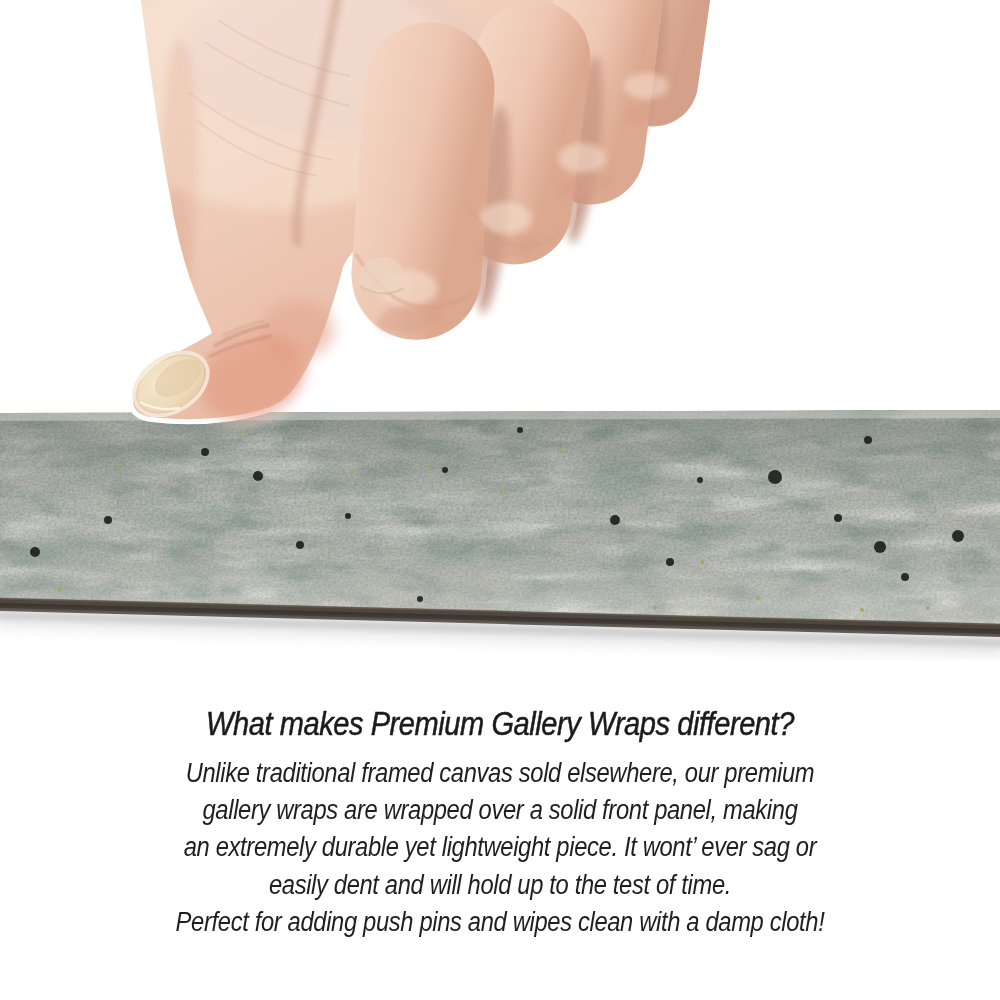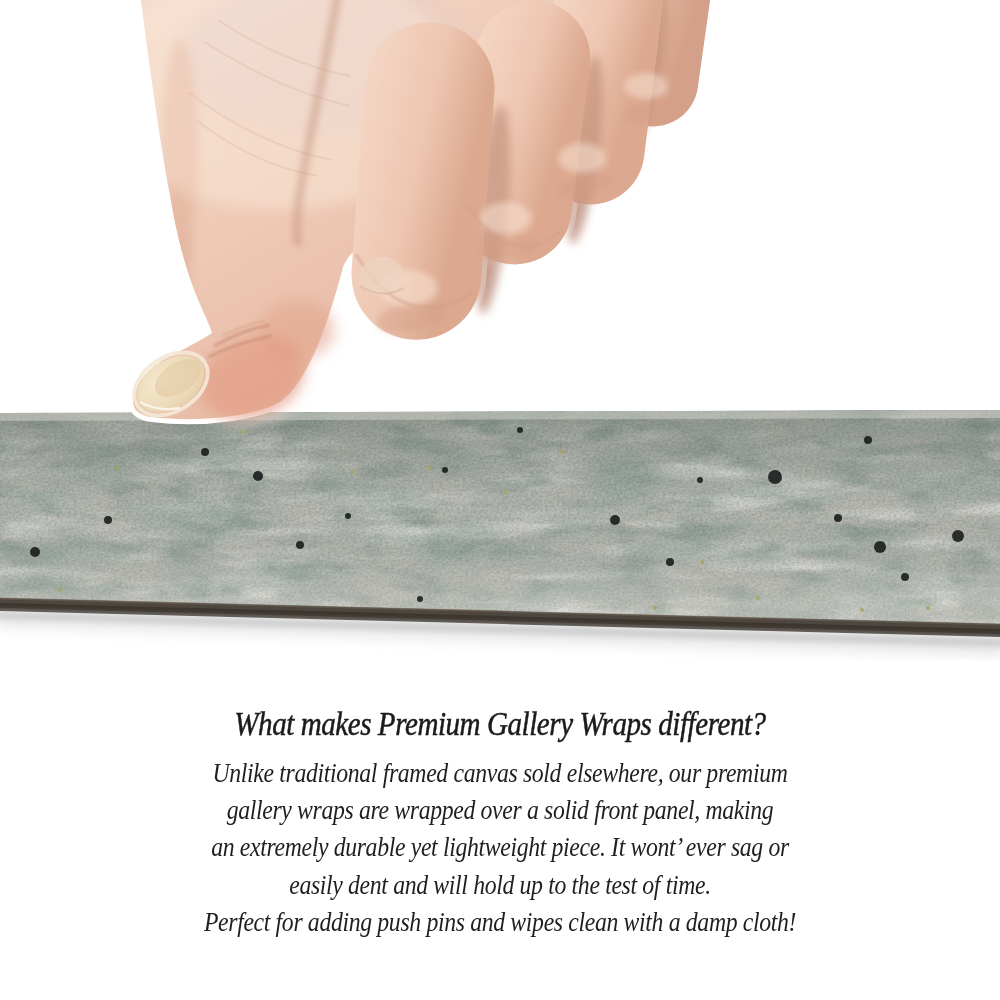--- a/index.html
+++ b/index.html
@@ -1,17 +1,17 @@
 <!DOCTYPE html>
 <html><head>
 <meta charset="utf-8">
 <style>
   html,body{margin:0;padding:0;background:#ffffff;}
   .stage{position:relative;width:1000px;height:1000px;background:#ffffff;overflow:hidden;
-         font-family:Liberation Serif, serif;}
+         font-family:Liberation Sans, sans-serif;}
   .photo{position:absolute;left:0;top:0;display:block;}
   .copy{position:absolute;left:0;top:701px;width:1000px;text-align:center;
         font-style:italic;color:#1f1f1f;transform:scaleX(0.88);transform-origin:500px 0;}
   .copy h1{font-size:33px;font-weight:400;line-height:46px;margin:0 0 8px 0;
            letter-spacing:-0.5px;color:#1b1b1b;-webkit-text-stroke:0.5px #1b1b1b;}
   .copy p{font-size:27px;font-weight:400;line-height:37.2px;margin:0;letter-spacing:-0.4px;}
 </style>
 </head>
 <body>
 

